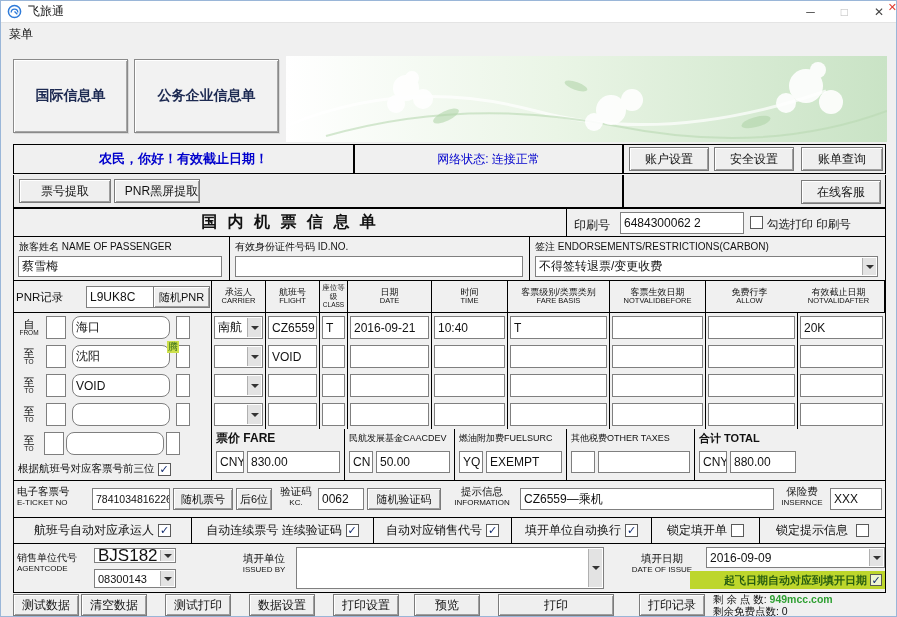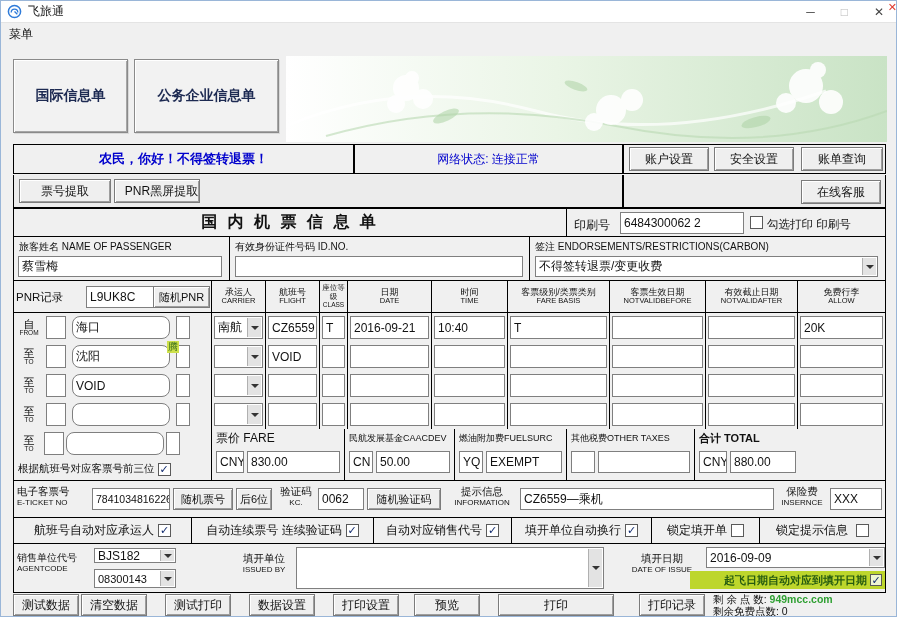--- a/index.html
+++ b/index.html
@@ -70,21 +70,21 @@
   .wf14 { flex:none !important; width:14px; padding:0 1px; }
   .row5 { display:flex; height:52px; }
   .left5 { width:198px; border-right:1px solid #000; flex:none; }
   .dirrow { display:flex; align-items:center; height:29px; padding-left:2px; gap:2px; }
   .dirrow .fld { height:23px; }
   .prefixline { display:flex; align-items:center; gap:3px; padding-left:4px; font-size:10.5px; height:22px; white-space:nowrap; }
   .farearea { flex:1; display:flex; }
   .fgroup { padding:2px 4px 0 4px; flex:none; }
   .fgroup.sep { border-left:1px solid #000; }
   .flabel { font-size:9px; height:15px; white-space:nowrap; overflow:hidden; display:flex; align-items:center; }
-  .flabel.big { font-size:12px; font-weight:normal;text-align:center; }
+  .flabel.big { font-size:12px; font-weight:bold;text-align:center; }
   .flabel.tot { font-size:11px; font-weight:bold; }
   .frow2 { display:flex; gap:3px; margin-top:5px; }
   .fld2 { background:#fff; border:1px solid #7f7f7f; height:22px; display:flex; align-items:center; padding:0 3px; font-size:12px; flex:1; overflow:hidden; }
   .w28 { flex:none; width:28px; }
   .w24 { flex:none; width:24px; }
   
   .eticketrow { top:480px; height:37px; position:absolute; }
   .twolab { position:absolute; display:flex; flex-direction:column; justify-content:center; line-height:1.2; }
   .twolab .l1 { font-size:10.5px; white-space:nowrap; }
   .twolab .l2 { font-size:8px; white-space:nowrap; }
@@ -155,21 +155,21 @@
       </g>
       <g fill="#aed3a6" opacity="0.55">
         <ellipse cx="160" cy="60" rx="14" ry="5" transform="rotate(-25 160 60)"></ellipse>
         <ellipse cx="290" cy="30" rx="12" ry="4" transform="rotate(20 290 30)"></ellipse>
         <ellipse cx="470" cy="66" rx="15" ry="5" transform="rotate(-15 470 66)"></ellipse>
       </g>
     </svg>
   </div>
 
   <div class="statusrow">
-    <div class="sbox blue" style="left:12px;width:341px;font-size:13px;font-weight:bold;">农民，你好！不得签转退票！</div>
+    <div class="sbox blue" style="left:12px;width:341px;font-size:13px;font-weight:bold;">农民，你好！有效截止日期！</div>
     <div class="sbox blue" style="left:353px;width:269px;font-size:12px;">网络状态: 连接正常</div>
     <div class="sbox" style="left:622px;width:263px;"></div>
     <div class="btn abtn" style="left:628px;top:4px;width:80px;height:24px;">账户设置</div>
     <div class="btn abtn" style="left:713px;top:4px;width:80px;height:24px;">安全设置</div>
     <div class="btn abtn" style="left:800px;top:4px;width:82px;height:24px;">账单查询</div>
   </div>
 
   <div class="toolrow">
     <div class="tbox" style="left:12px;width:610px;"></div>
     <div class="tbox" style="left:622px;width:263px;"></div>
@@ -231,27 +231,27 @@
         <span class="en">TIME</span>
       </div>
     <div class="hc" style="width:102px;">
         <span class="zh">客票级别/类票类别</span>
         <span class="en">FARE BASIS</span>
       </div>
     <div class="hc" style="width:96px;">
         <span class="zh">客票生效日期</span>
         <span class="en">NOTVALIDBEFORE</span>
       </div>
+    <div class="hc last" style="width:87px;">
+        <span class="zh">免费行李</span>
+        <span class="en">ALLOW</span>
+      </div>
     <div class="hc" style="width:92px;">
         <span class="zh">有效截止日期</span>
         <span class="en">NOTVALIDAFTER</span>
-      </div>
-    <div class="hc last" style="width:87px;">
-        <span class="zh">免费行李</span>
-        <span class="en">ALLOW</span>
       </div>
   </div>
 
   <div class="band rowsband">
 
     <div class="frow">
       <div class="cell leftsec">
         <div class="dirlab">
             <span class="zh">自</span>
             <span class="en">FROM</span>
@@ -525,21 +525,21 @@
         <span>锁定提示信息</span>
         <span class="cb"></span>
       </div>
   </div>
 
   <div class="band issuerow">
     <div class="twolab" style="left:3px;top:8px;width:76px;">
       <span class="l1" style="font-size:10px;">销售单位代号</span>
       <span class="l2">AGENTCODE</span>
     </div>
-    <div class="combo" style="position:absolute;left:80px;top:4px;width:82px;height:15px;font-size:12px;">
+    <div class="combo" style="position:absolute;left:80px;top:4px;width:82px;height:15px;font-size:17px;">
         <span>BJS182</span>
         <span class="arrow"></span>
       </div>
     <div class="combo" style="position:absolute;left:80px;top:25px;width:82px;height:19px;font-size:11px;">
         <span>08300143</span>
         <span class="arrow"></span>
       </div>
     <div class="twolab" style="left:220px;top:8px;width:60px;align-items:center;">
       <span class="l1">填开单位</span>
       <span class="l2">ISSUED BY</span>

